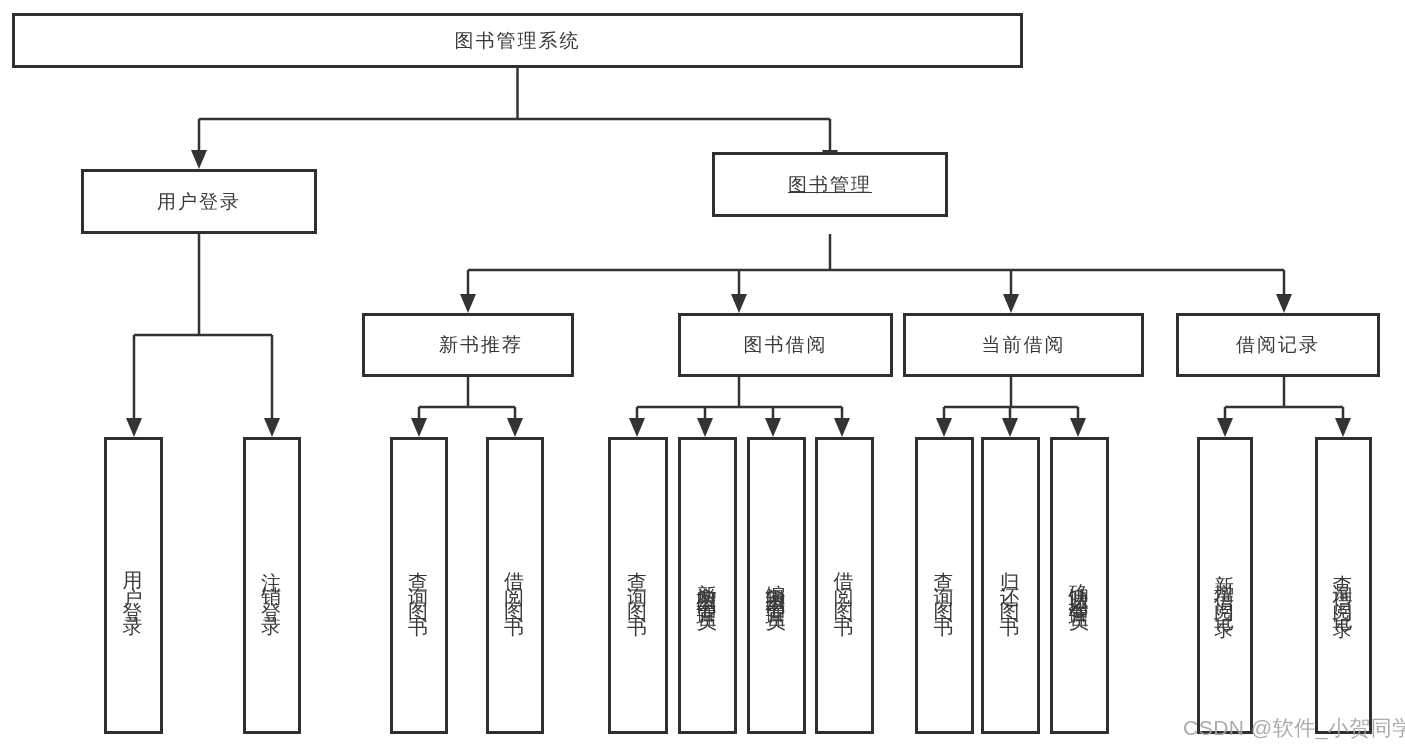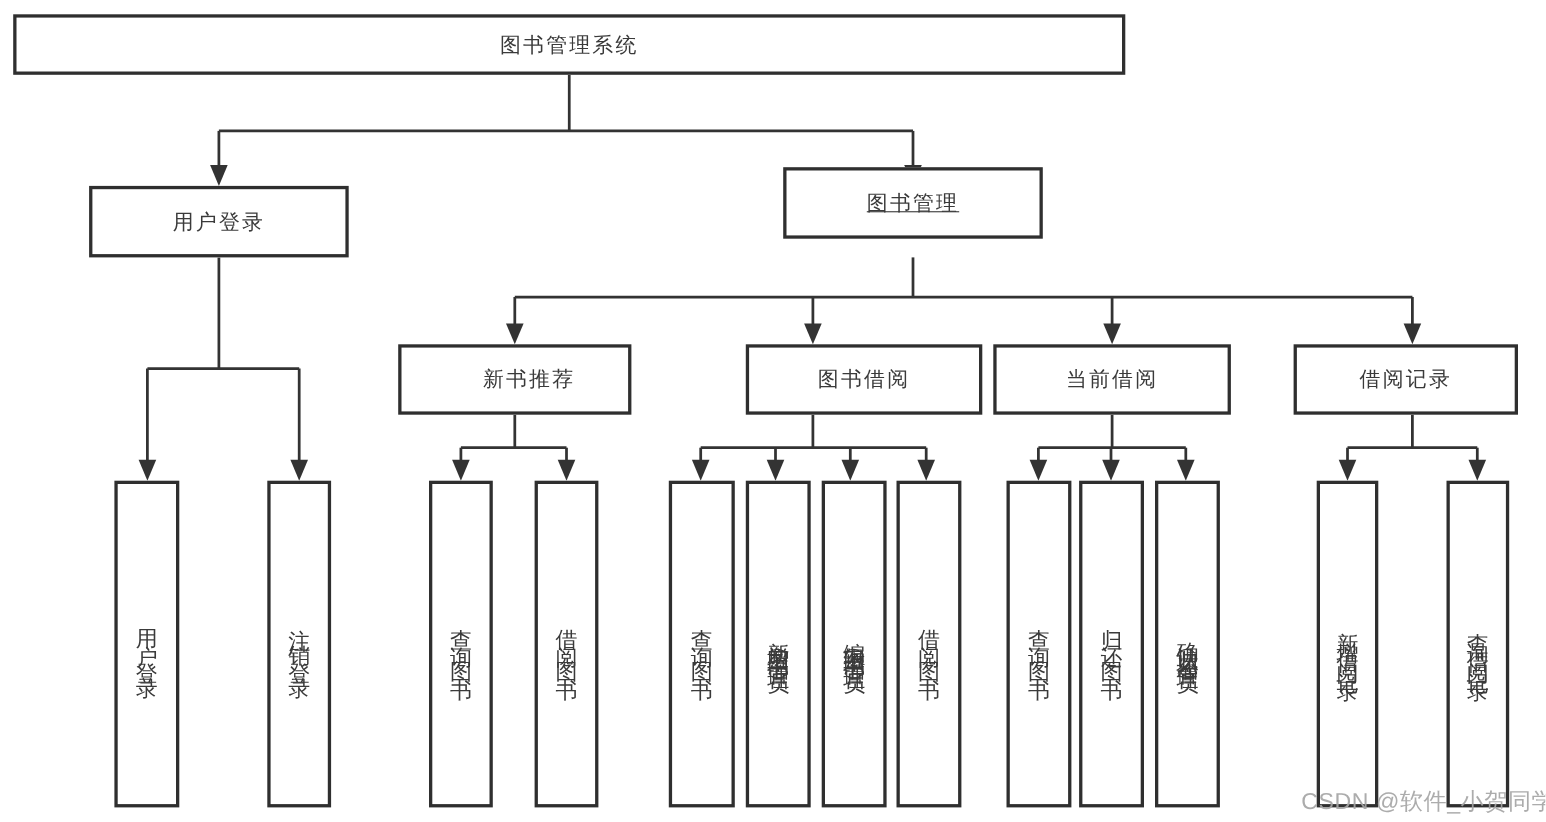--- a/index.html
+++ b/index.html
@@ -112,21 +112,21 @@
     </g>
   </svg>
 
   <div class="hbox" style="left:12px;top:13px;width:1011px;height:55px;">图书管理系统</div>
 
   <div class="hbox" style="left:81px;top:169px;width:236px;height:65px;">用户登录</div>
   <div class="hbox" style="left:712px;top:152px;width:236px;height:65px;text-decoration:underline;">图书管理</div>
 
   <div class="hbox" style="left:362px;top:313px;width:212px;height:64px;padding-left:26px;">新书推荐</div>
   <div class="hbox" style="left:632px;top:313px;width:215px;height:64px;margin-left:46px;">图书借阅</div>
-  <div class="hbox" style="left:903px;top:313px;width:216px;height:64px;">当前借阅</div>
+  <div class="hbox" style="left:903px;top:313px;width:241px;height:64px;">当前借阅</div>
   <div class="hbox" style="left:1176px;top:313px;width:204px;height:64px;">借阅记录</div>
 
   <div class="vbox" style="left: 104px; width: 59px; letter-spacing: 15px;">用户登录</div>
   <div class="vbox" style="left: 243px; width: 58px; letter-spacing: 15px;">注销登录</div>
 
   <div class="vbox" style="left: 390px; width: 58px; letter-spacing: 15px;">查询图书</div>
   <div class="vbox" style="left: 486px; width: 58px; letter-spacing: 15px;">借阅图书</div>
 
   <div class="vbox" style="left: 608px; width: 60px; letter-spacing: 15px;">查询图书</div>
   <div class="vbox" style="left: 678px; width: 59px; letter-spacing: 4px;">新增图书（管理员）</div>

